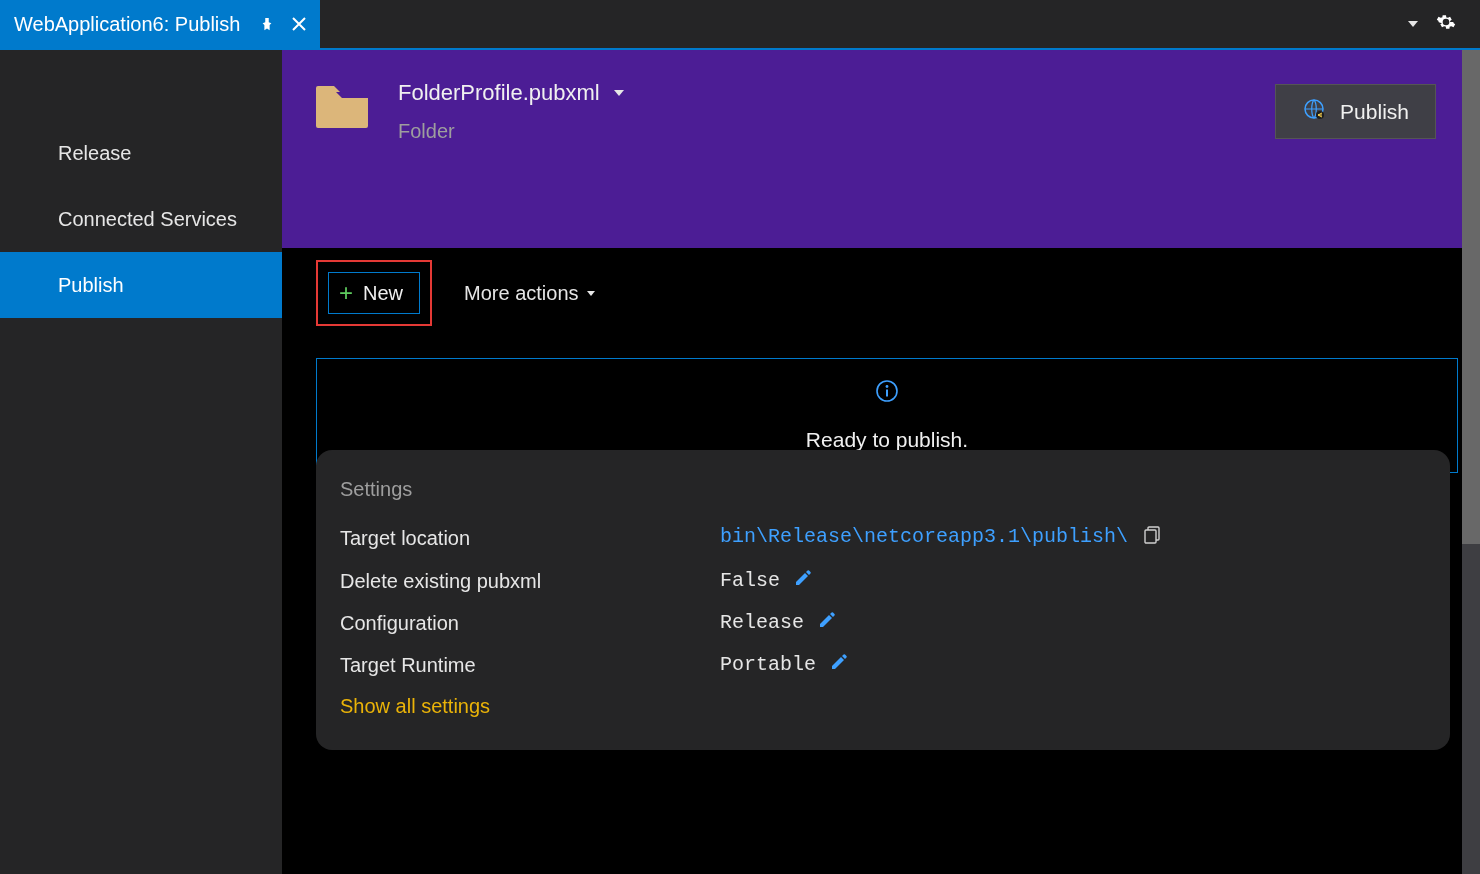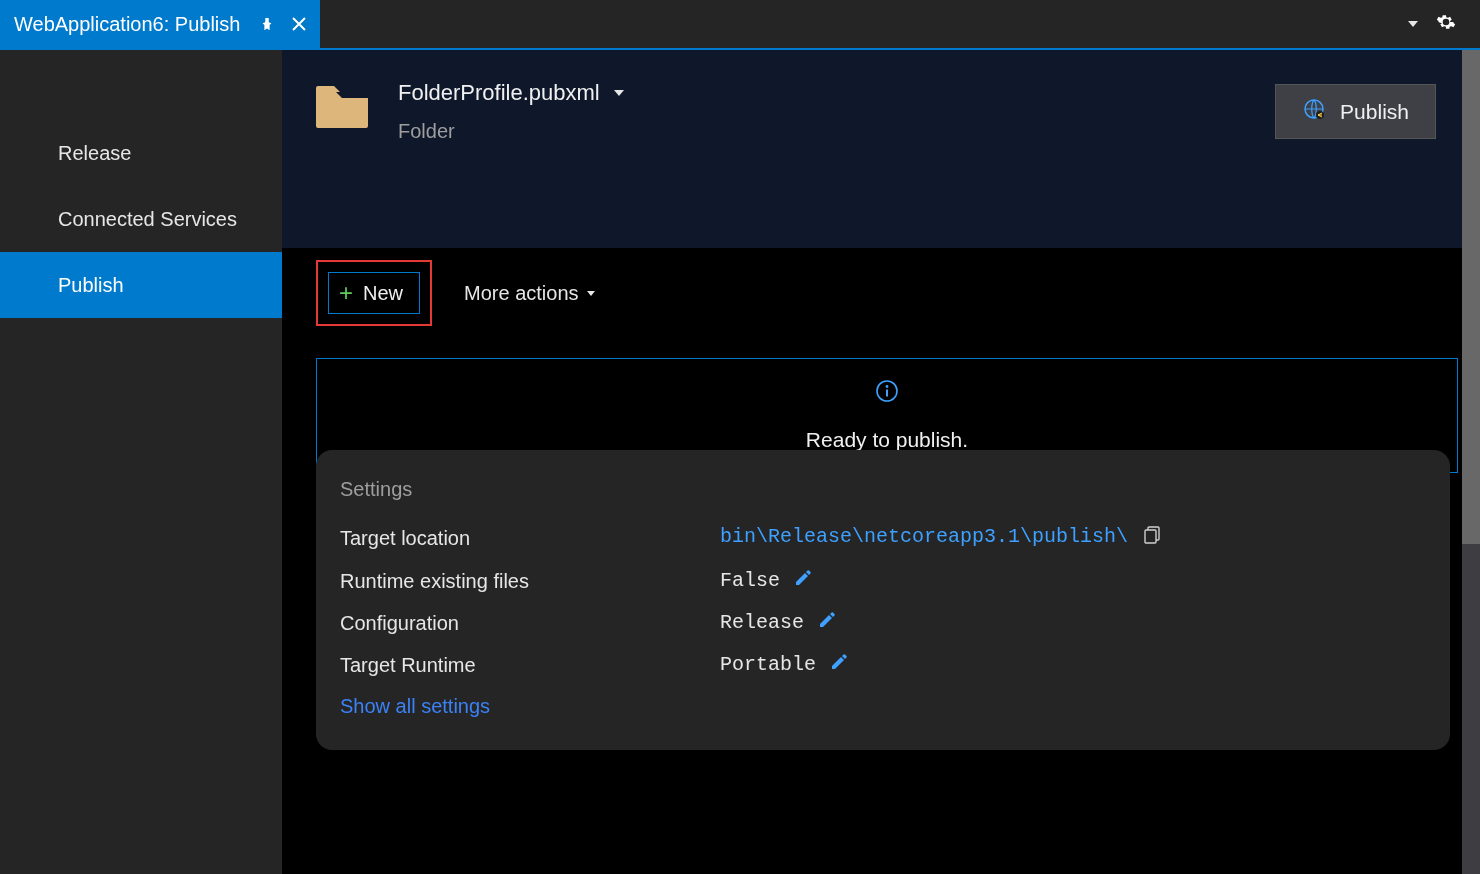--- a/index.html
+++ b/index.html
@@ -74,21 +74,21 @@
   .scrollbar-track {
     position: absolute; top: 0; right: 0; bottom: 0; width: 18px;
     background: #3e3e42;
   }
   .scrollbar-thumb {
     position: absolute; top: 0; left: 0; right: 0; height: 60%;
     background: #686868;
   }
 
   .header-row {
-    background: #0f172a;
+    background: #4c1d95;
     height: 200px;
     padding: 24px 26px 0 32px;
     display: flex;
     align-items: flex-start;
     gap: 28px;
     justify-content: space-between;
   }
   .folder-icon-wrap {
     width: 56px; height: 56px;
     margin-top: 8px;
@@ -175,21 +175,21 @@
   .settings-row {
     display: flex;
     align-items: center;
     font-size: 20px;
     color: #e6e6e6;
     margin-bottom: 18px;
   }
   .settings-row .label { width: 380px; }
   .settings-row .value { display: flex; gap: 14px; font-family: Liberation Mono, monospace; }
   .link { color: #3ea0ff; cursor: pointer; }
-  .show-all { color: #3b82f6; font-size: 20px; margin-top: 18px; cursor: pointer; }
+  .show-all { color: #eab308; font-size: 20px; margin-top: 18px; cursor: pointer; }
 
   .caret-down {
     width: 0; height: 0;
     border-left: 5px solid transparent;
     border-right: 5px solid transparent;
     border-top: 6px solid #e6e6e6;
   }
   .caret-down.small {
     border-left-width: 4px;
     border-right-width: 4px;
@@ -303,21 +303,21 @@
             <span>
               <svg width="20" height="20" viewBox="0 0 20 20">
                   <rect x="6" y="2" width="11" height="13" rx="1" fill="none" stroke="#cfcfcf" stroke-width="1.4"></rect>
                   <rect x="3" y="5" width="11" height="13" rx="1" fill="#252526" stroke="#cfcfcf" stroke-width="1.4"></rect>
                 </svg>
             </span>
           </span>
         </div>
 
         <div class="settings-row">
-          <span class="label">Runtime existing files</span>
+          <span class="label">Delete existing pubxml</span>
           <span class="value">
             <span>False</span>
             <span>
               <svg width="18" height="18" viewBox="0 0 18 18">
                   <path d="M2 13l9-9 3 3-9 9H2v-3z" fill="#3ea0ff"></path>
                   <path d="M12 3l3 3 1.5-1.5a1 1 0 000-1.4L15 1.5a1 1 0 00-1.4 0L12 3z" fill="#3ea0ff"></path>
                 </svg>
             </span>
           </span>
         </div>

